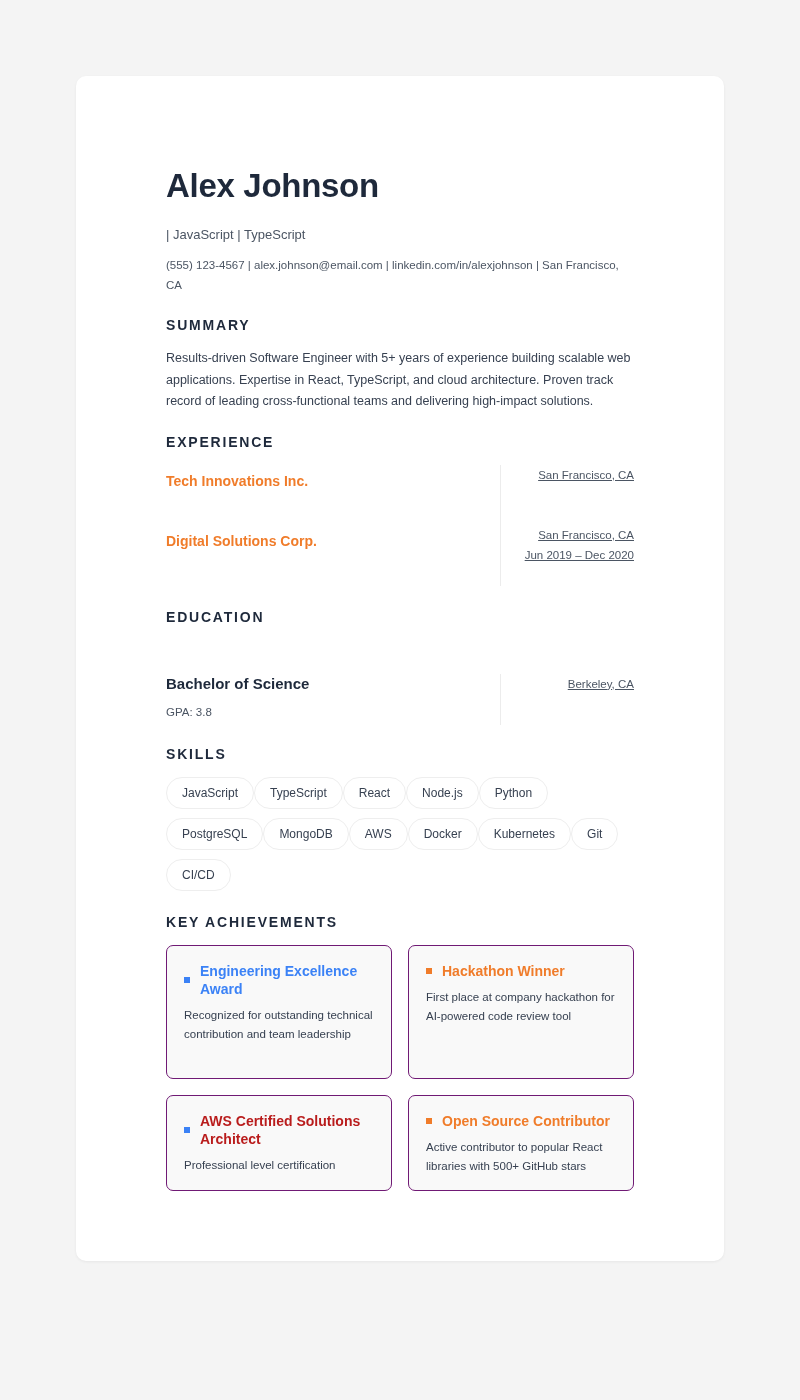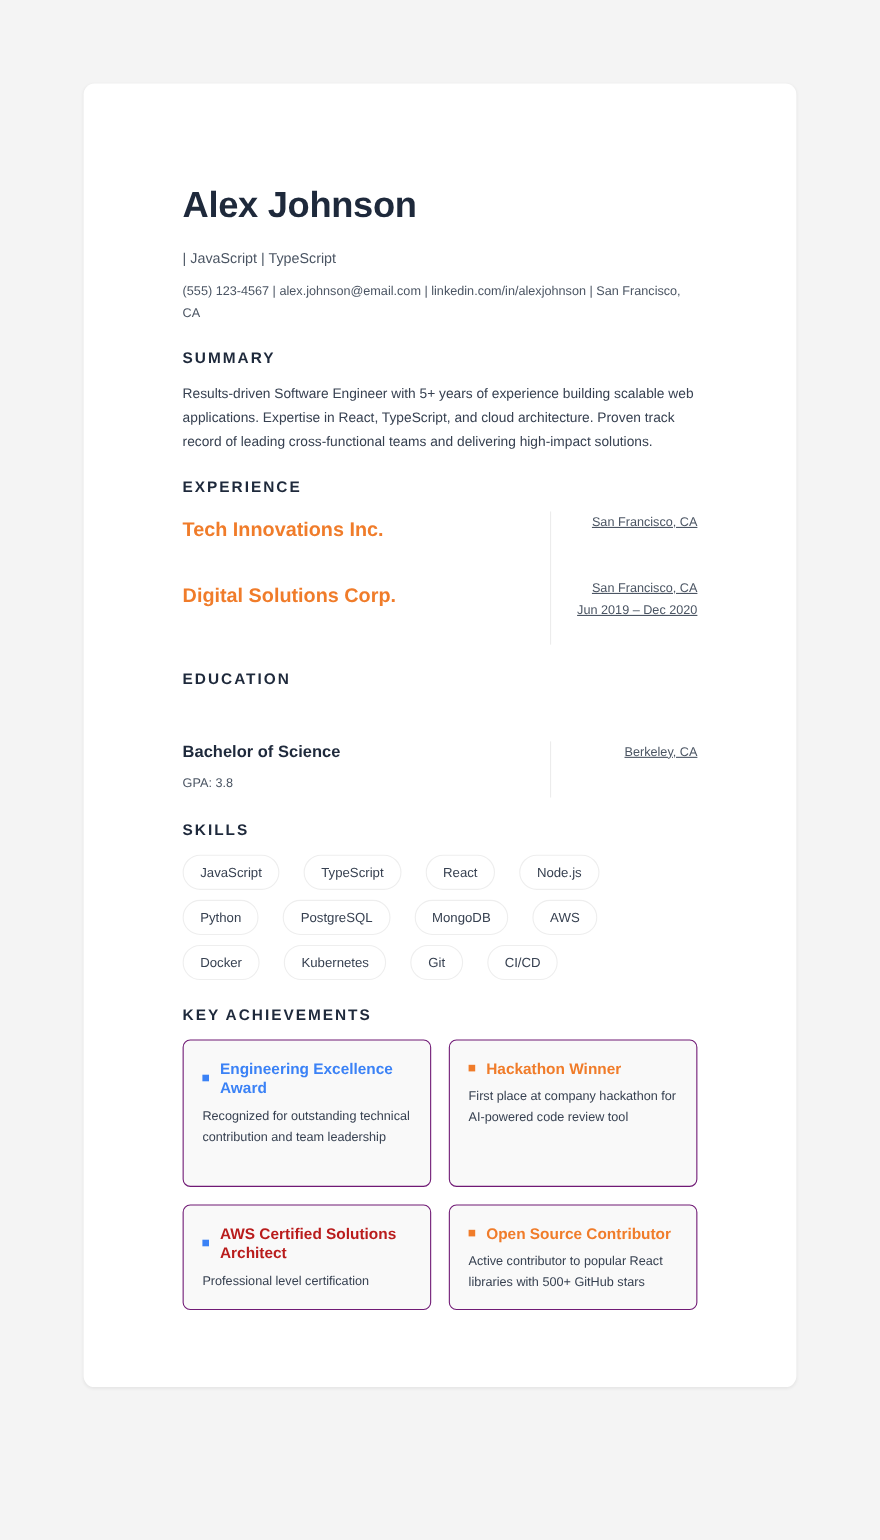--- a/index.html
+++ b/index.html
@@ -75,21 +75,21 @@
       width: 1px;
       background: #ececec;
     }
     .exp-divider { height: 121px; }
     .exp-row {
       position: absolute;
       left: 0;
       width: 468px;
     }
     .company {
-      font-size: 18px;
+      font-size: 14px;
       font-weight: 700;
       color: #f07c2a;
       line-height: 20px;
     }
     .meta {
       position: absolute;
       right: 0;
       top: 0;
       width: 110px;
       text-align: right;
@@ -116,21 +116,21 @@
       margin-top: 10px;
       font-size: 11.5px;
       color: #4b5563;
       line-height: 16px;
     }
     .skills-title { margin-top: 20px; }
     .skills {
       margin-top: 14px;
       display: flex;
       flex-wrap: wrap;
-      gap: 9px 22px;
+      gap: 9px 0;
       width: 468px;
       text-align: center;
     }
     .chip {
       height: 32px;
       padding: 0 15px;
       border: 1px solid #eeeeee;
       border-radius: 16px;
       font-size: 12px;
       color: #374151;

